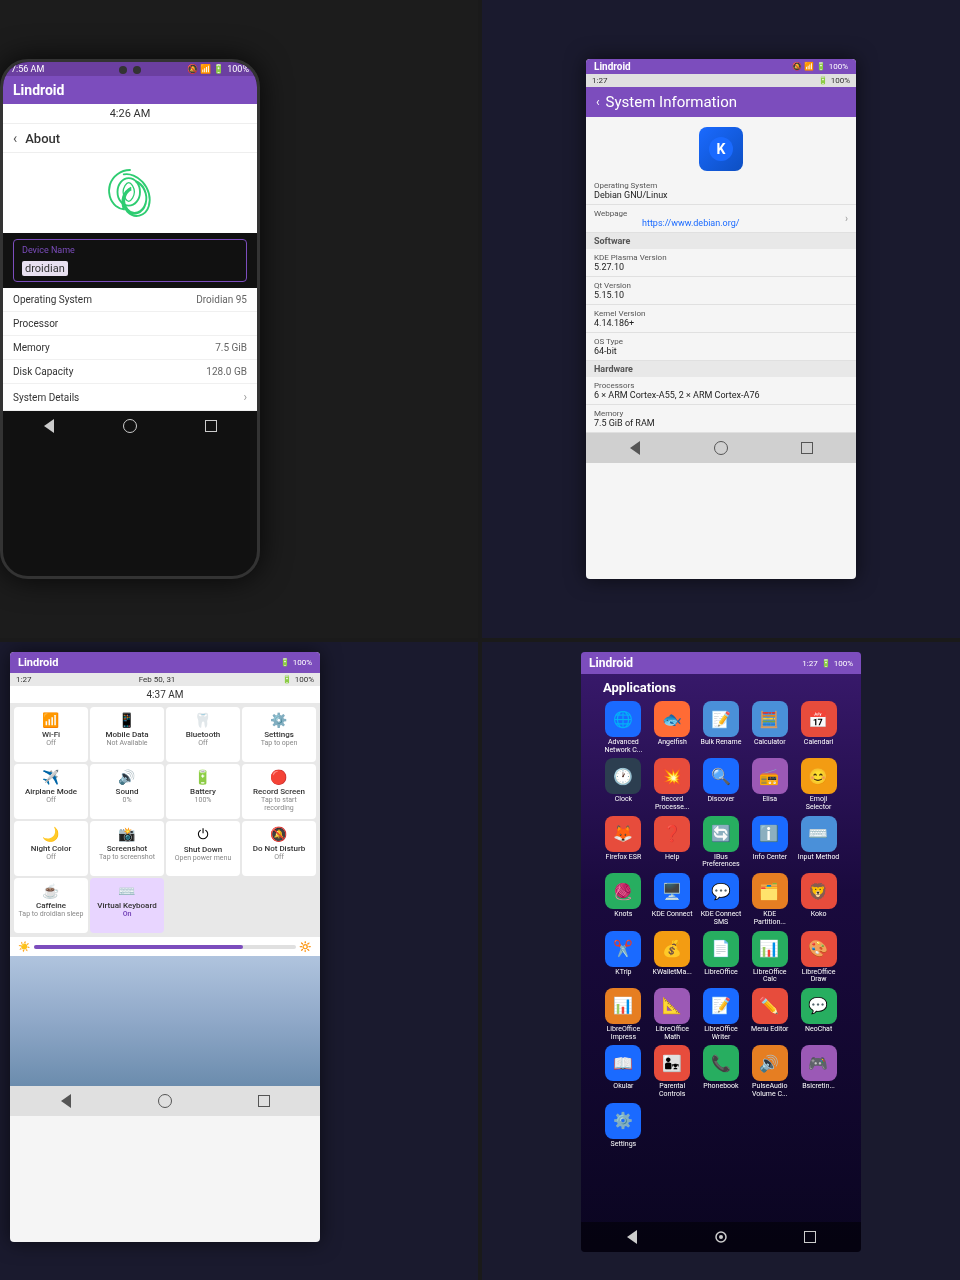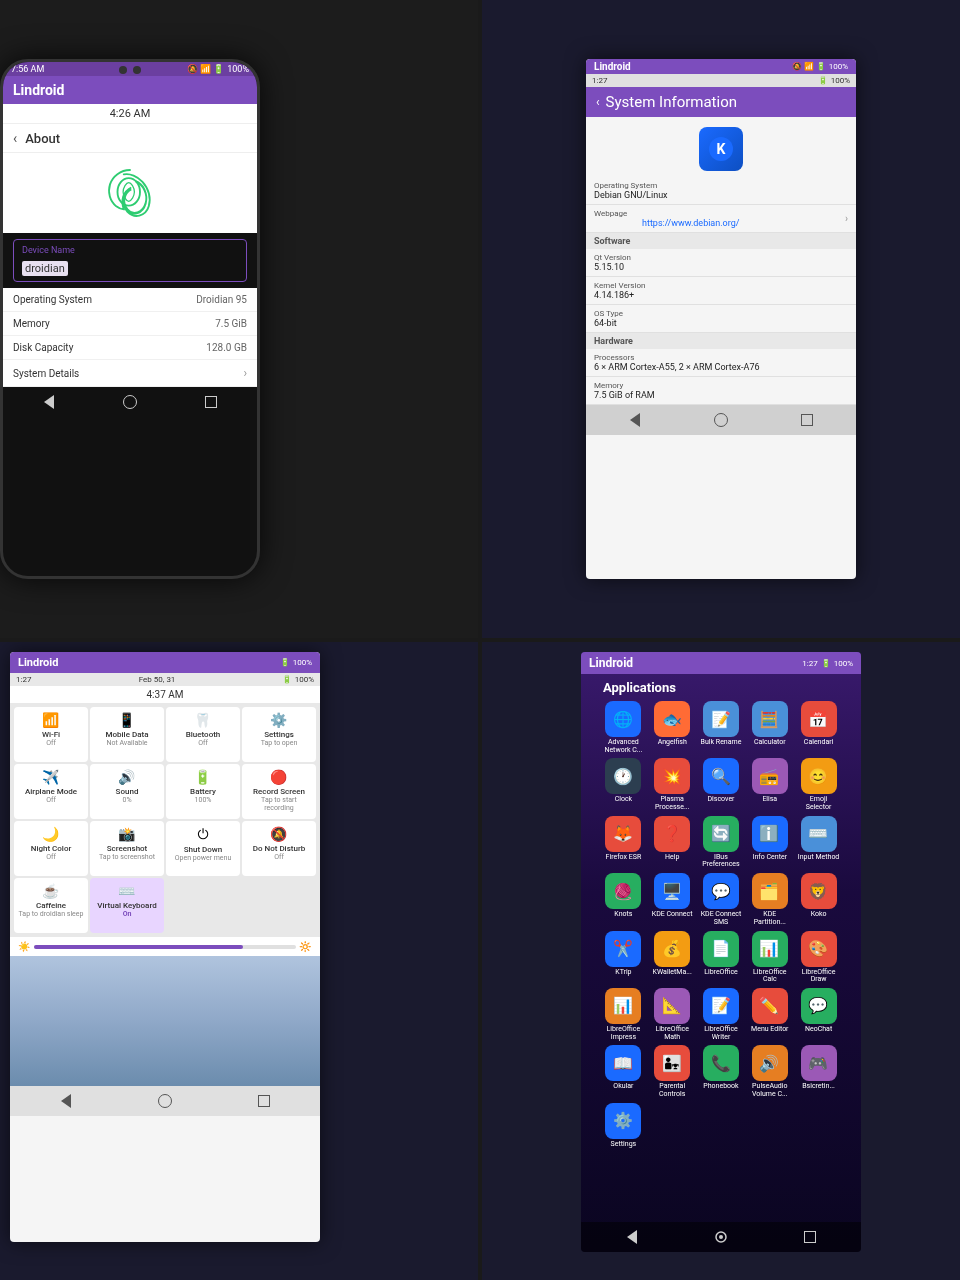--- a/index.html
+++ b/index.html
@@ -528,20 +528,24 @@
       <div class="device-name-label">Device Name</div>
       <span class="device-name-value">droidian</span>
     </div>
 
     <div>
       <div class="info-row">
         <span class="info-label">Operating System</span>
         <span class="info-value">Droidian 95</span>
       </div>
       <div class="info-row">
+        <span class="info-label">Processor</span>
+        <span class="info-value"></span>
+      </div>
+      <div class="info-row">
         <span class="info-label">Memory</span>
         <span class="info-value">7.5 GiB</span>
       </div>
       <div class="info-row">
         <span class="info-label">Disk Capacity</span>
         <span class="info-value">128.0 GB</span>
       </div>
       <div class="info-row">
         <span class="info-label">System Details</span>
         <span class="info-chevron">›</span>
@@ -599,20 +603,24 @@
           <div class="sysinfo-item-label">Webpage</div>
           <div class="sysinfo-item-link">https://www.debian.org/</div>
         </div>
         <span style="color:#999;font-size:10px;">›</span>
       </div>
     </div>
 
     <div class="sysinfo-section">
       <div class="sysinfo-section-header">Software</div>
       <div class="sysinfo-item">
+        <div class="sysinfo-item-label">KDE Plasma Version</div>
+        <div class="sysinfo-item-value">5.27.10</div>
+      </div>
+      <div class="sysinfo-item">
         <div class="sysinfo-item-label">Qt Version</div>
         <div class="sysinfo-item-value">5.15.10</div>
       </div>
       <div class="sysinfo-item">
         <div class="sysinfo-item-label">Kernel Version</div>
         <div class="sysinfo-item-value">4.14.186+</div>
       </div>
       <div class="sysinfo-item">
         <div class="sysinfo-item-label">OS Type</div>
         <div class="sysinfo-item-value">64-bit</div>
@@ -815,21 +823,21 @@
         </div>
       </div>
 
       <div class="app-grid">
         <div class="app-item">
           <div class="app-icon" style="background:#2c3e50;">🕐</div>
           <div class="app-label">Clock</div>
         </div>
         <div class="app-item">
           <div class="app-icon" style="background:#e74c3c;">💥</div>
-          <div class="app-label">Plasma Processe...</div>
+          <div class="app-label">Record Processe...</div>
         </div>
         <div class="app-item">
           <div class="app-icon" style="background:#1a6aff;">🔍</div>
           <div class="app-label">Discover</div>
         </div>
         <div class="app-item">
           <div class="app-icon" style="background:#9b59b6;">📻</div>
           <div class="app-label">Elisa</div>
         </div>
         <div class="app-item">

